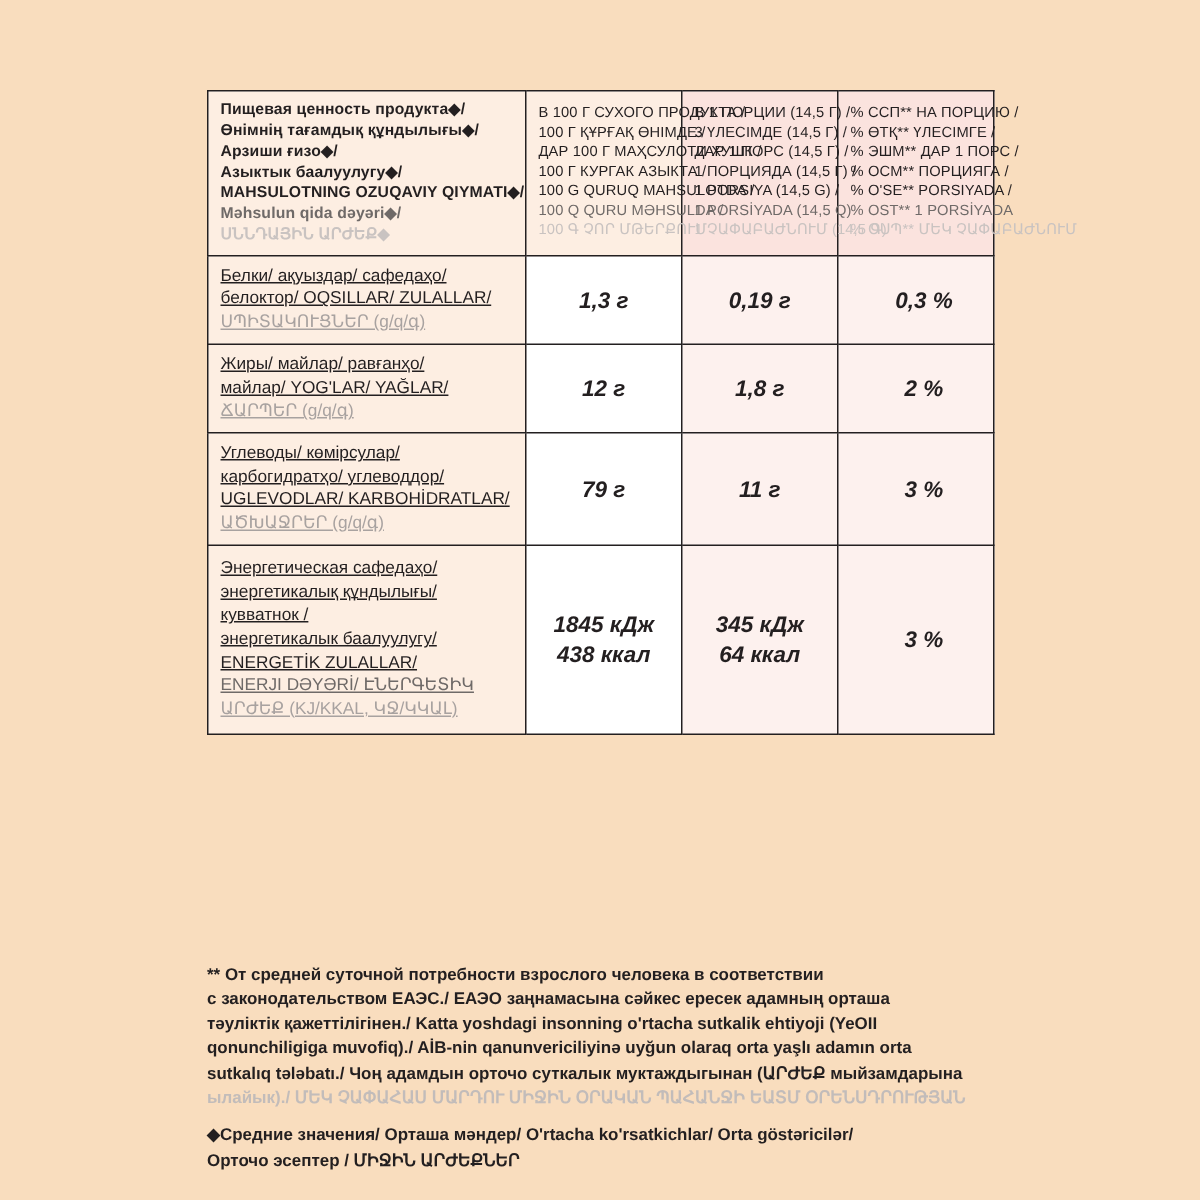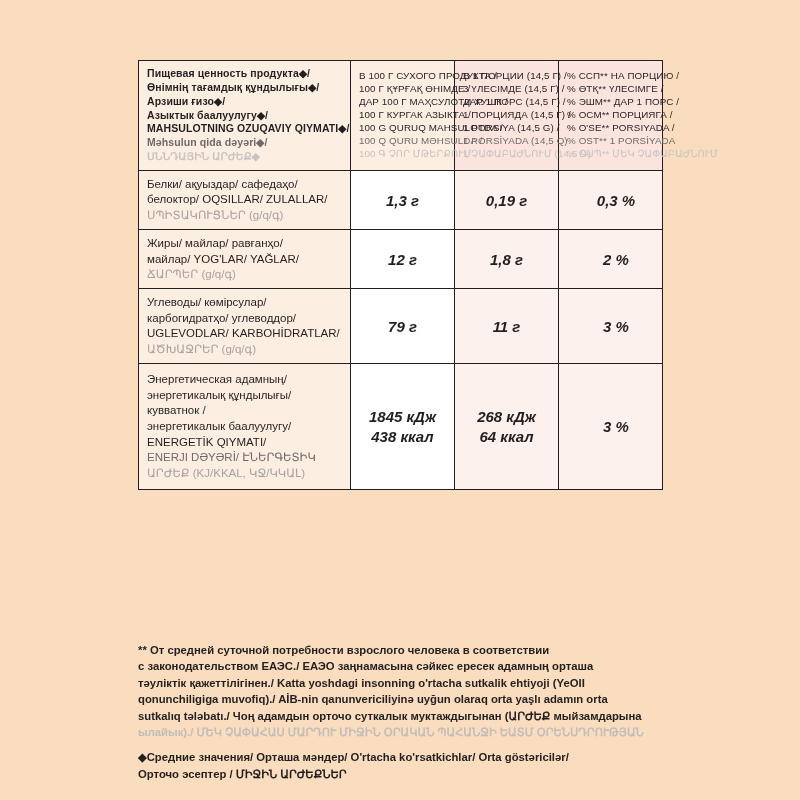--- a/index.html
+++ b/index.html
@@ -68,21 +68,21 @@
   .hdr-text .ln.fade1 { color: #6f6a68; }
   .hdr-text .ln.fade3 { color: #c9c3c1; }
   .hdr-text .ln.b { font-weight: bold; }
 
   .label-cell {
     background: #fdeee2;
     font-size: 11.5px;
     line-height: 1.34;
     padding: 9px 8px;
   }
-  .label-cell .ln { display: block; white-space: nowrap; }
+  .label-cell .ln { display: block; white-space: nowrap; text-decoration: underline; }
   .label-cell .ln.fade1 { color: #6f6a68; }
   .label-cell .ln.fade2 { color: #a8a2a0; }
 
   .val-cell {
     text-align: center;
     font-size: 15px;
     font-weight: bold;
     background: #fff;
     font-style: italic;
   }
@@ -201,34 +201,34 @@
             <span class="ln">UGLEVODLAR/ KARBOHİDRATLAR/</span>
             <span class="ln fade2">ԱԾԽԱՋՐԵՐ (g/q/գ)</span>
           </td>
           <td class="val-cell col1">79 г</td>
           <td class="val-cell col2">11 г</td>
           <td class="val-cell col3">3 %</td>
         </tr>
 
         <tr class="energy">
           <td class="label-cell">
-            <span class="ln">Энергетическая адамның/</span>
+            <span class="ln">Энергетическая сафедаҳо/</span>
             <span class="ln">энергетикалық құндылығы/</span>
             <span class="ln">кувватнок /</span>
             <span class="ln">энергетикалык баалуулугу/</span>
-            <span class="ln">ENERGETİK QIYMATI/</span>
+            <span class="ln">ENERGETİK ZULALLAR/</span>
             <span class="ln fade1">ENERJI DƏYƏRİ/ ԷՆԵՐԳԵՏԻԿ</span>
             <span class="ln fade2">ԱՐԺԵՔ (KJ/KKAL, ԿՋ/ԿԿԱԼ)</span>
           </td>
           <td class="val-cell col1">
             <span class="v2">1845 кДж</span>
             <span class="v2">438 ккал</span>
           </td>
           <td class="val-cell col2">
-            <span class="v2">268 кДж</span>
+            <span class="v2">345 кДж</span>
             <span class="v2">64 ккал</span>
           </td>
           <td class="val-cell col3">3 %</td>
         </tr>
       </tbody>
     </table>
   </div>
 
   <div class="footnotes">
     <div class="blk">

